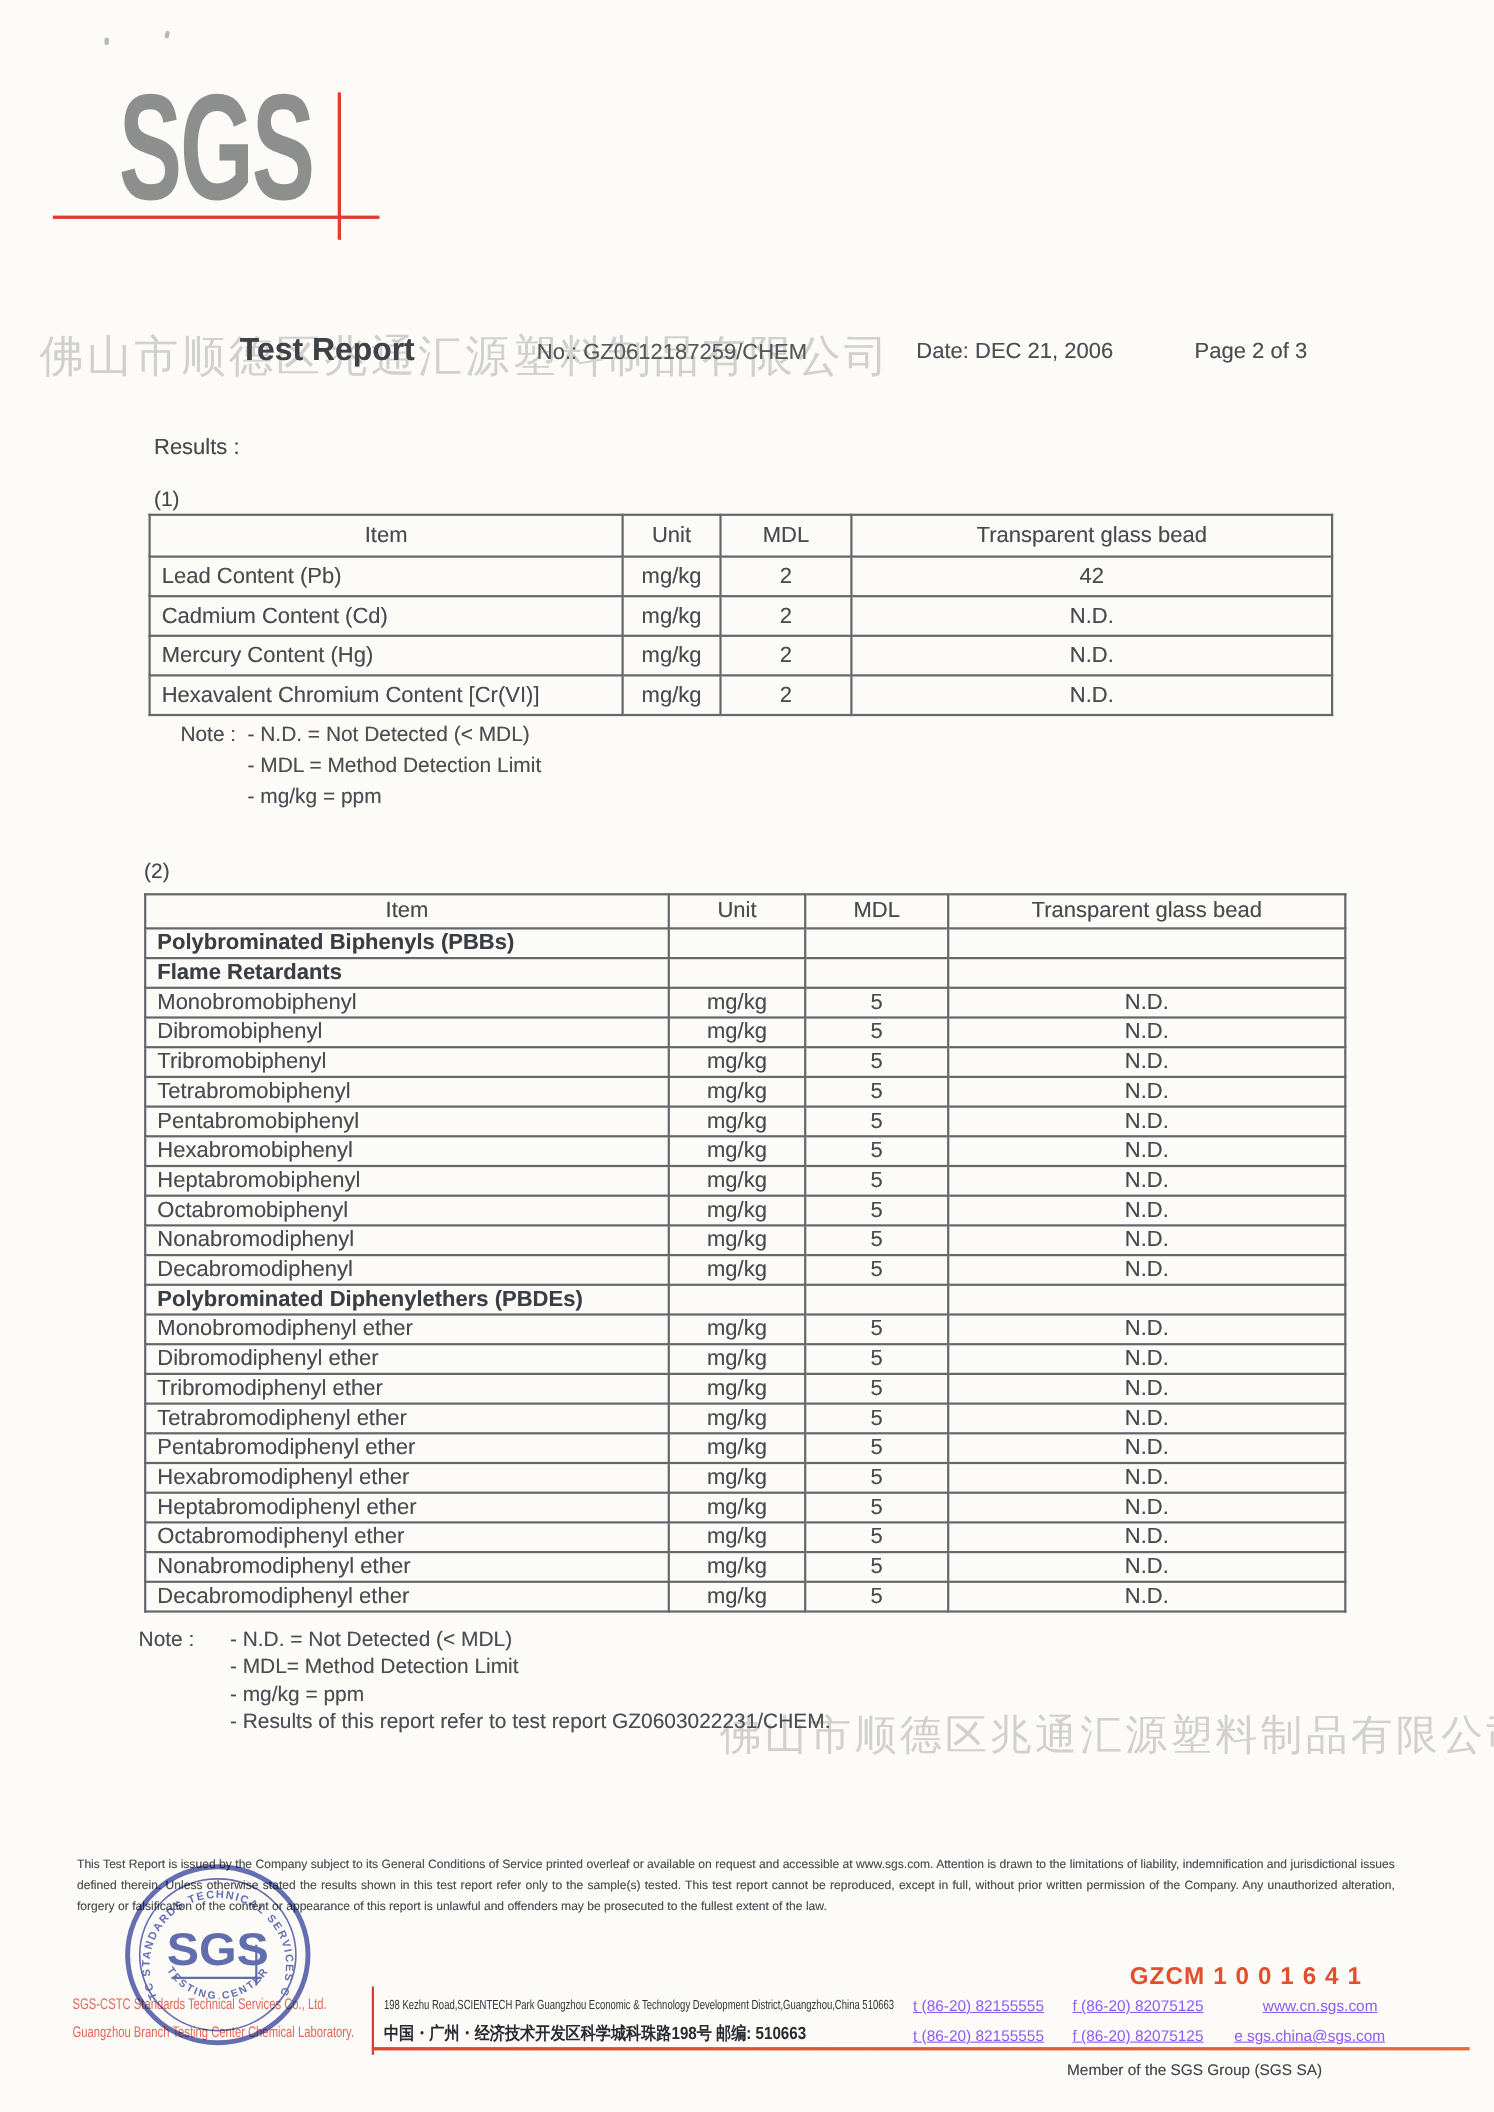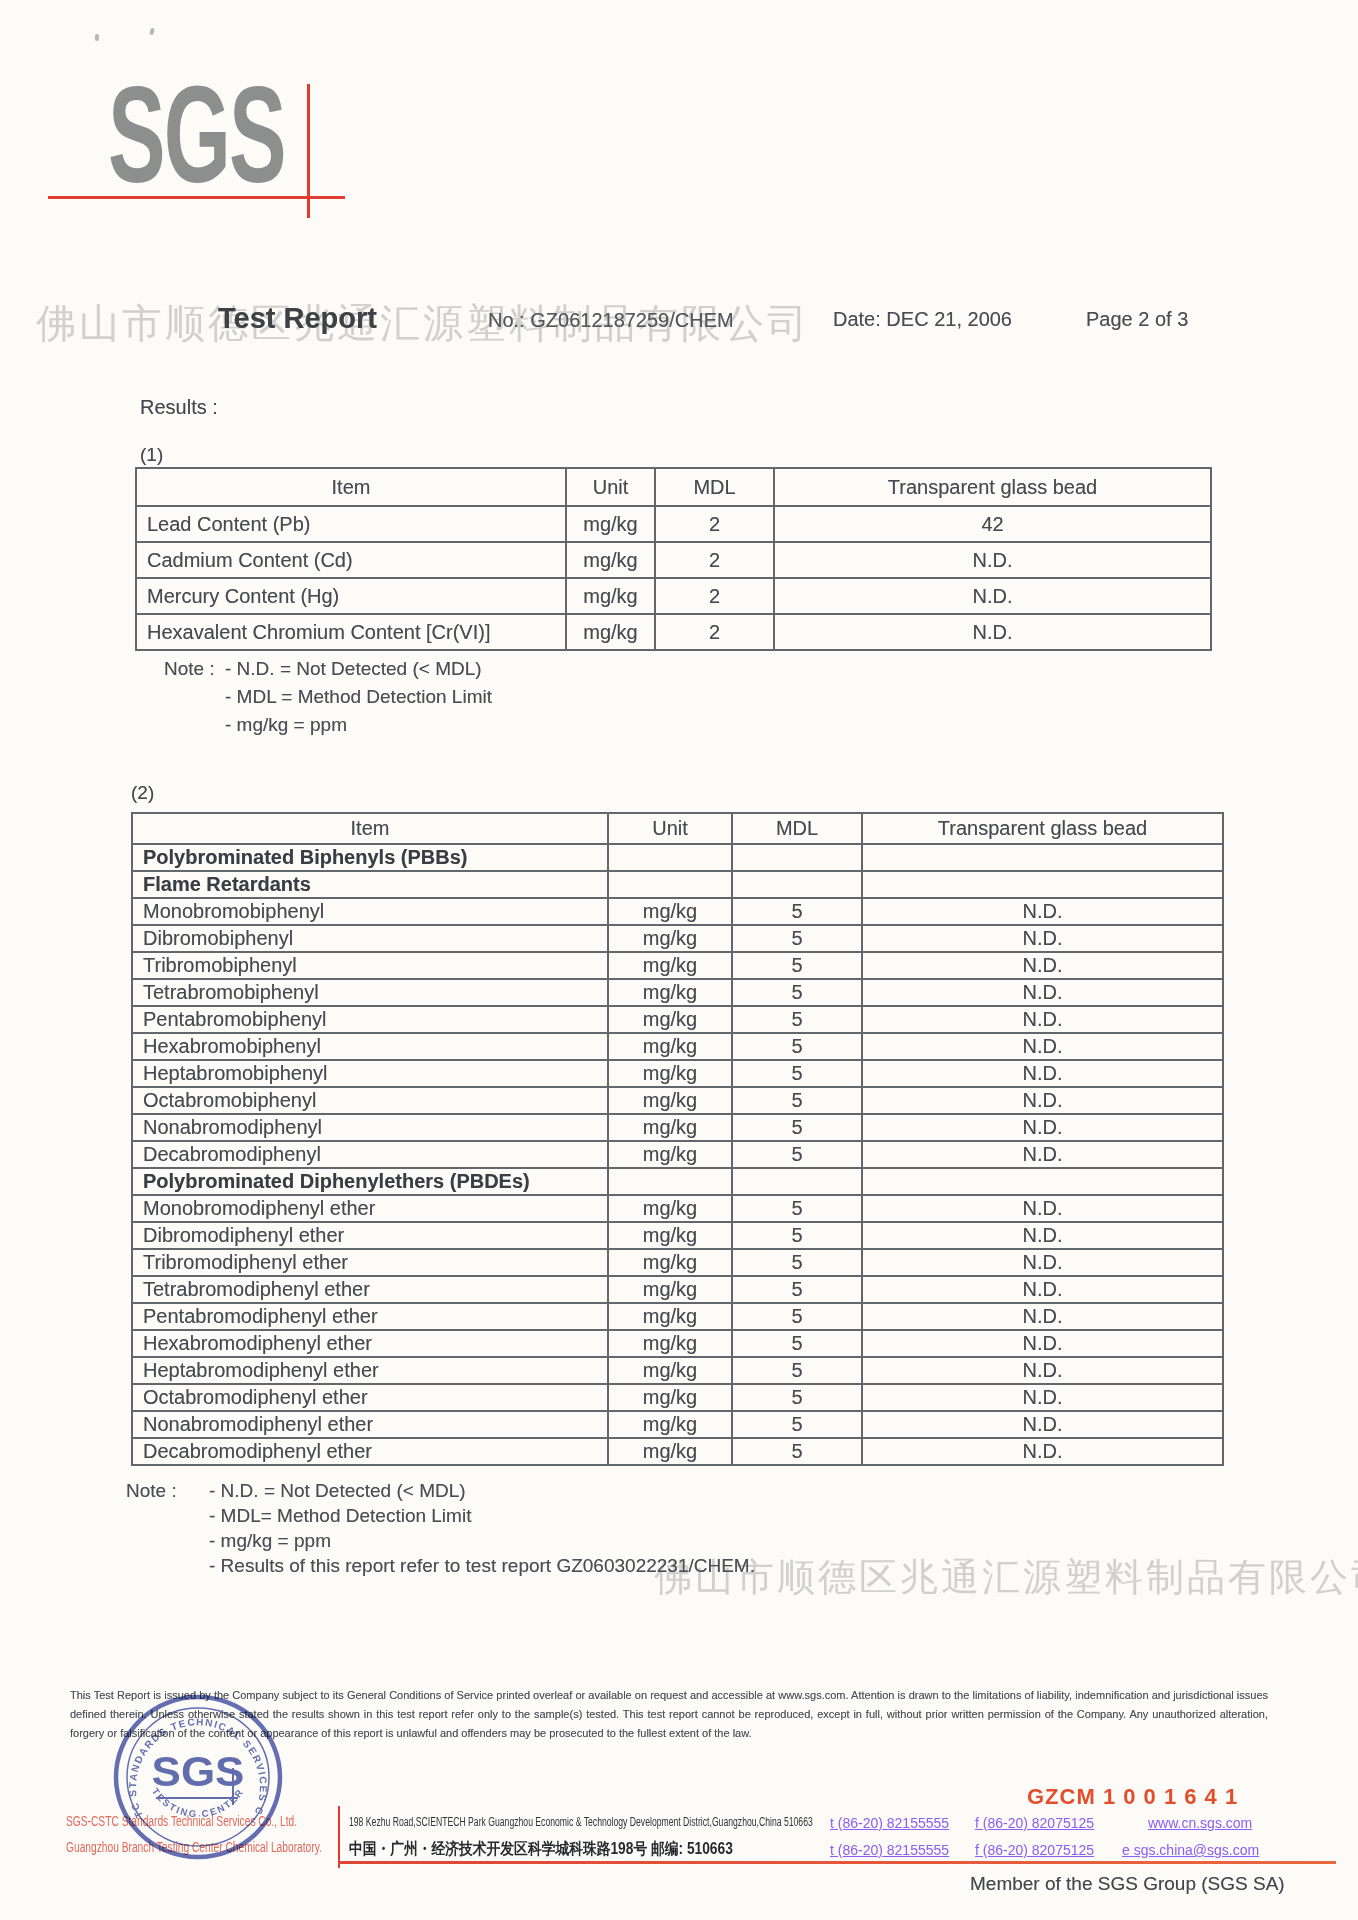--- a/index.html
+++ b/index.html
@@ -80,21 +80,21 @@
   .co1{left:66px;top:1813px;}
   .co2{left:66px;top:1839px;}
   .f-divider{left:338px;top:1806px;width:2px;height:62px;background:#e0392f;z-index:5;}
   .addr-en{left:349px;top:1815px;font-size:12px;color:#2f3338;white-space:nowrap;transform:scaleX(.72);transform-origin:left top;z-index:5;}
   .addr-cn{left:349px;top:1839px;font-size:16px;font-weight:bold;color:#26292e;white-space:nowrap;transform:scaleX(.86);transform-origin:left top;z-index:5;}
   .contact{font-size:14px;color:#8b5cf6;white-space:nowrap;z-index:5;text-decoration:underline;}
   .tel1{left:830px;top:1815px;} .fax1{left:975px;top:1815px;} .web{left:1148px;top:1815px;}
   .tel2{left:830px;top:1842px;} .fax2{left:975px;top:1842px;} .email{left:1122px;top:1842px;text-align:right;}
   .gzcm{left:1027px;top:1784px;font-size:22px;font-weight:bold;letter-spacing:1px;color:#e34e2b;z-index:5;}
   .f-rule{left:338px;top:1861px;width:998px;height:3px;background:linear-gradient(90deg,#df4434,#e8683f);z-index:5;}
-  .member{left:970px;top:1873px;font-size:19px;color:#43464b;z-index:5;}
+  .member{left:970px;top:1873px;font-size:14px;color:#43464b;z-index:5;}
 
   .speck{width:4px;height:7px;background:#b9b9b4;border-radius:2px;z-index:1;}
 </style>
 </head>
 <body>
 
 <div class="abs speck" style="left:95px;top:34px;"></div>
 <div class="abs speck" style="left:150px;top:28px;transform:rotate(15deg);"></div>
 
 <div class="abs watermark wm1">佛山市顺德区兆通汇源塑料制品有限公司</div>

